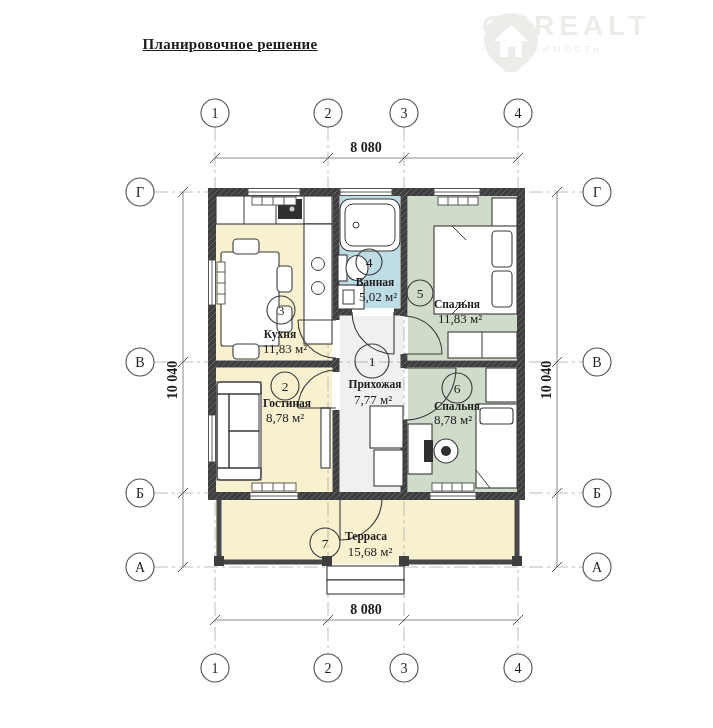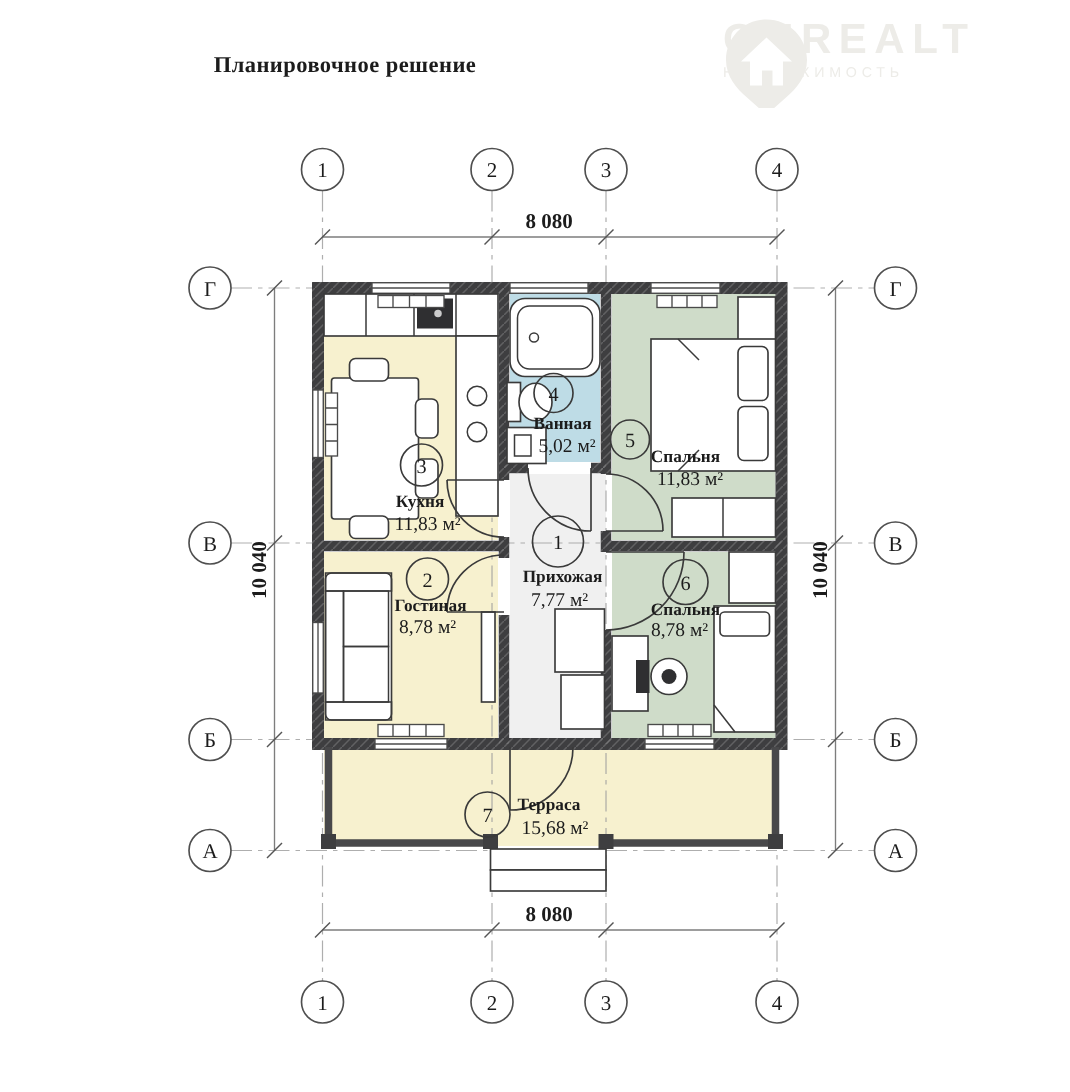--- a/index.html
+++ b/index.html
@@ -1,19 +1,19 @@
 <!DOCTYPE html>
 <html><head>
 <meta charset="utf-8">
 <style>
   html,body{margin:0;padding:0;background:#fff;}
   #screen{position:relative;width:713px;height:728px;background:#ffffff;overflow:hidden;
           font-family:"Liberation Serif","DejaVu Serif",serif;color:#1c1c1c;}
   #title{position:absolute;top:36px;left:0;width:460px;text-align:center;
-         font-weight:bold;font-size:15px;letter-spacing:.3px;}
+         font-weight:bold;font-size:15px;letter-spacing:.3px;text-decoration:underline;}
   #logo{position:absolute;top:12px;left:482px;display:flex;align-items:center;gap:8px;
         color:#edece8;user-select:none;}
   #logo .txt{display:flex;flex-direction:column;line-height:1;}
   #logo .brand{font-family:"Liberation Sans","DejaVu Sans",sans-serif;font-weight:bold;
                font-size:28px;letter-spacing:5px;}
   #logo .sub{font-family:"Liberation Sans","DejaVu Sans",sans-serif;font-size:9.5px;
              letter-spacing:3.2px;margin-top:4px;}
   svg{position:absolute;top:0;left:0;}
   svg text{text-anchor:middle;fill:#1c1c1c;}
   .dim{font:bold 14px "Liberation Serif",serif;}

